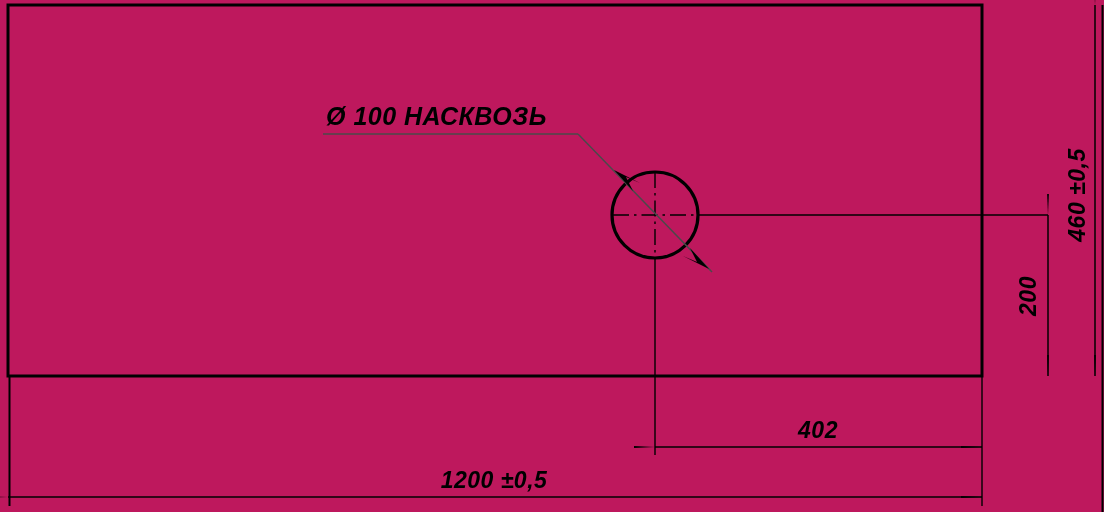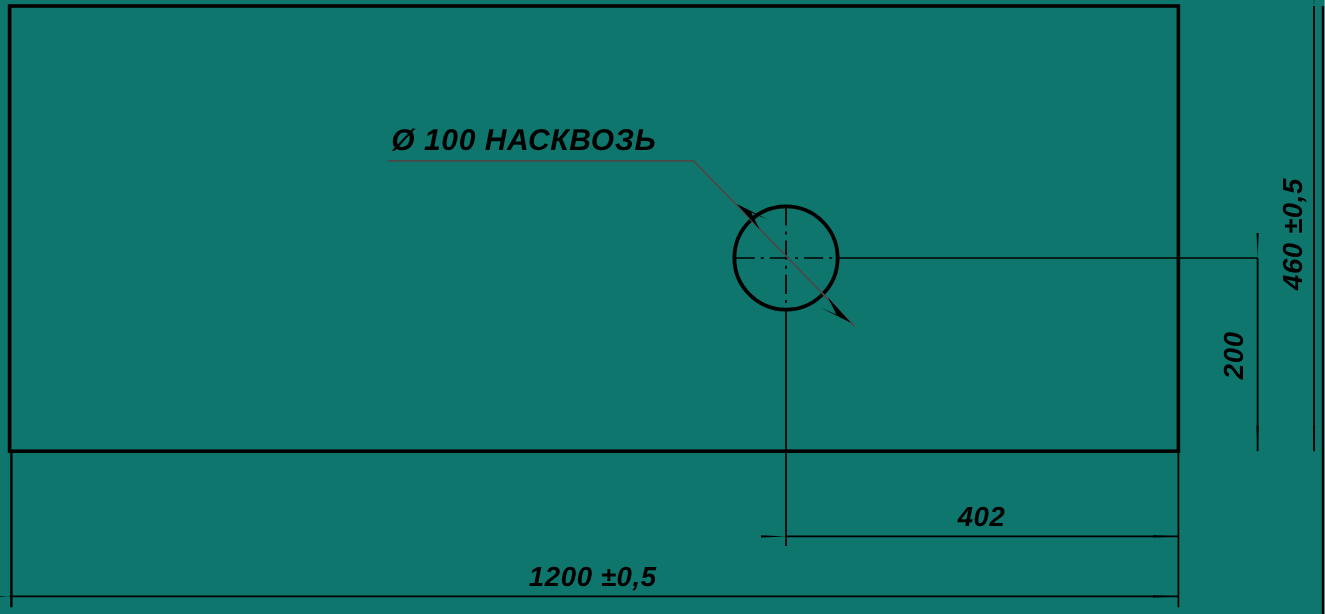--- a/index.html
+++ b/index.html
@@ -10,21 +10,21 @@
   body {
     width: 1104px;
     height: 512px;
     overflow: hidden;
     font-family: "Liberation Sans", sans-serif;
   }
   #drawing-root {
     position: relative;
     width: 1104px;
     height: 512px;
-    background: #0f766e;
+    background: #be185d;
   }
   svg.canvas {
     position: absolute;
     top: 0;
     left: 0;
     width: 1104px;
     height: 512px;
     display: block;
   }
   .dim-text {

